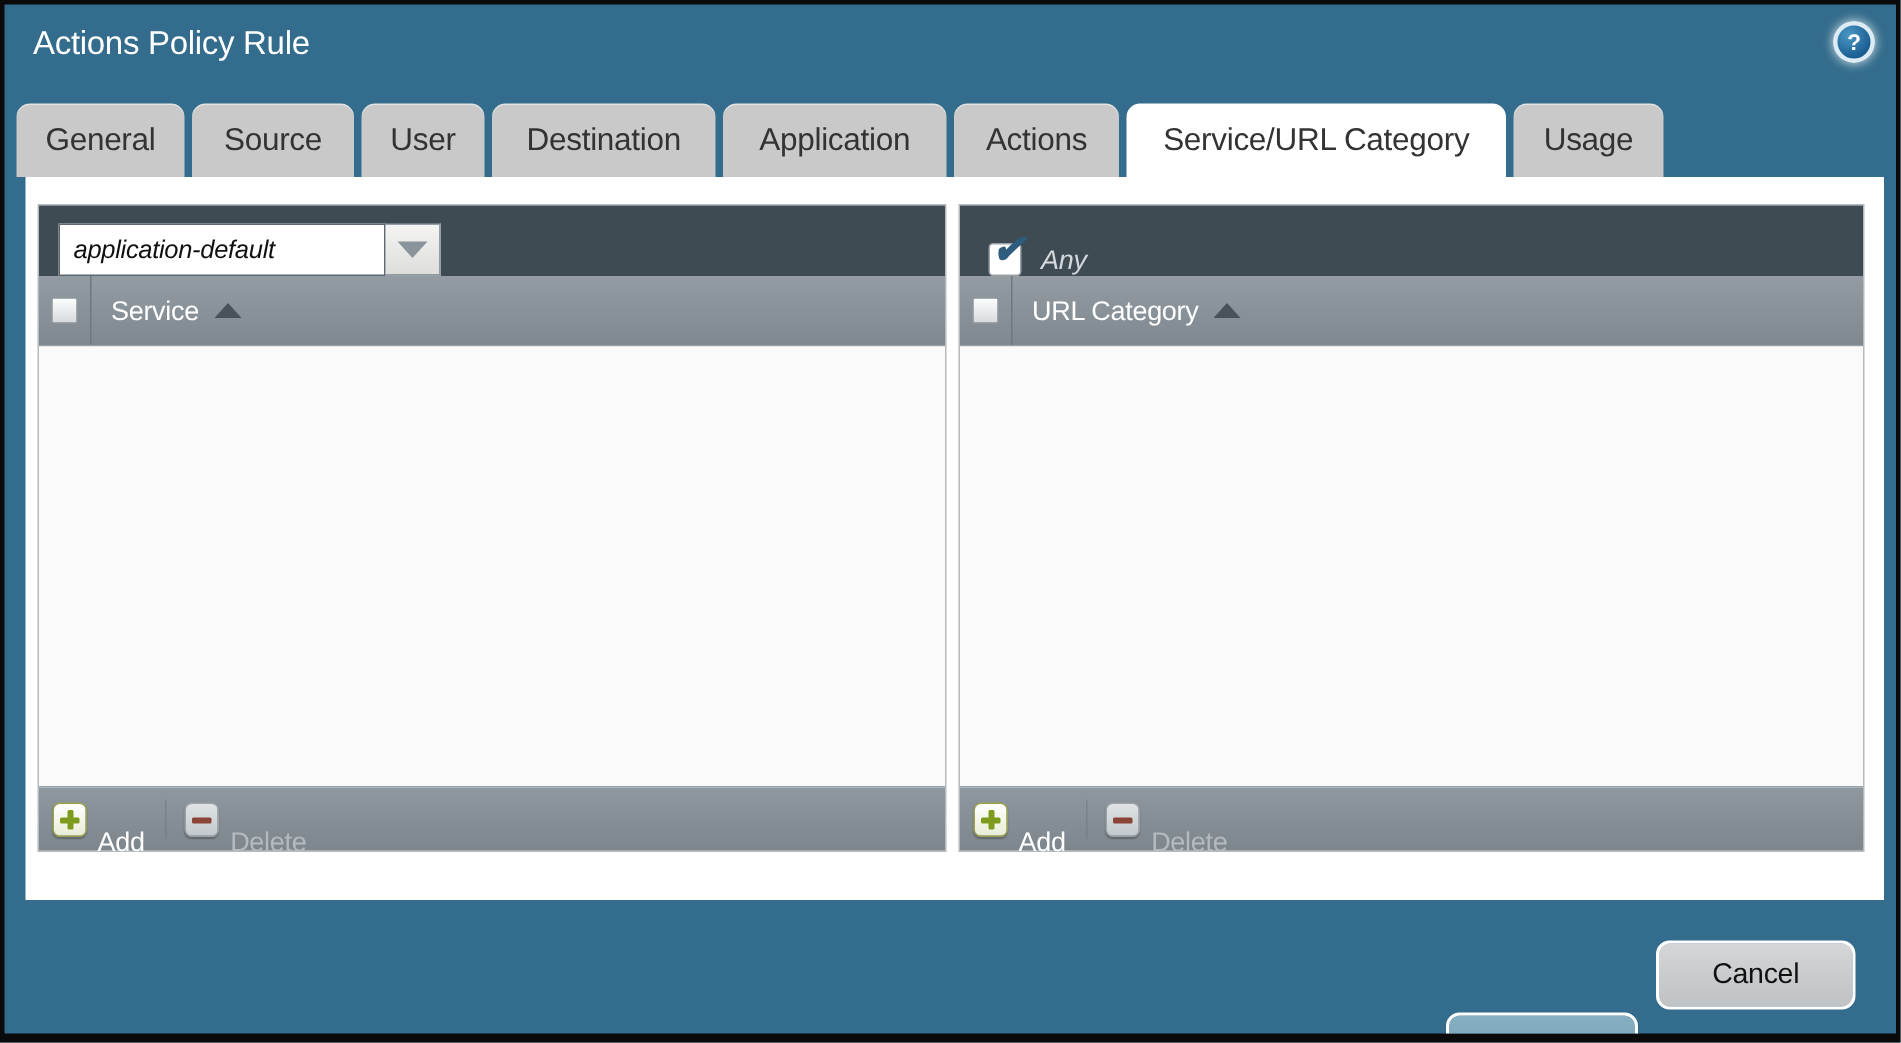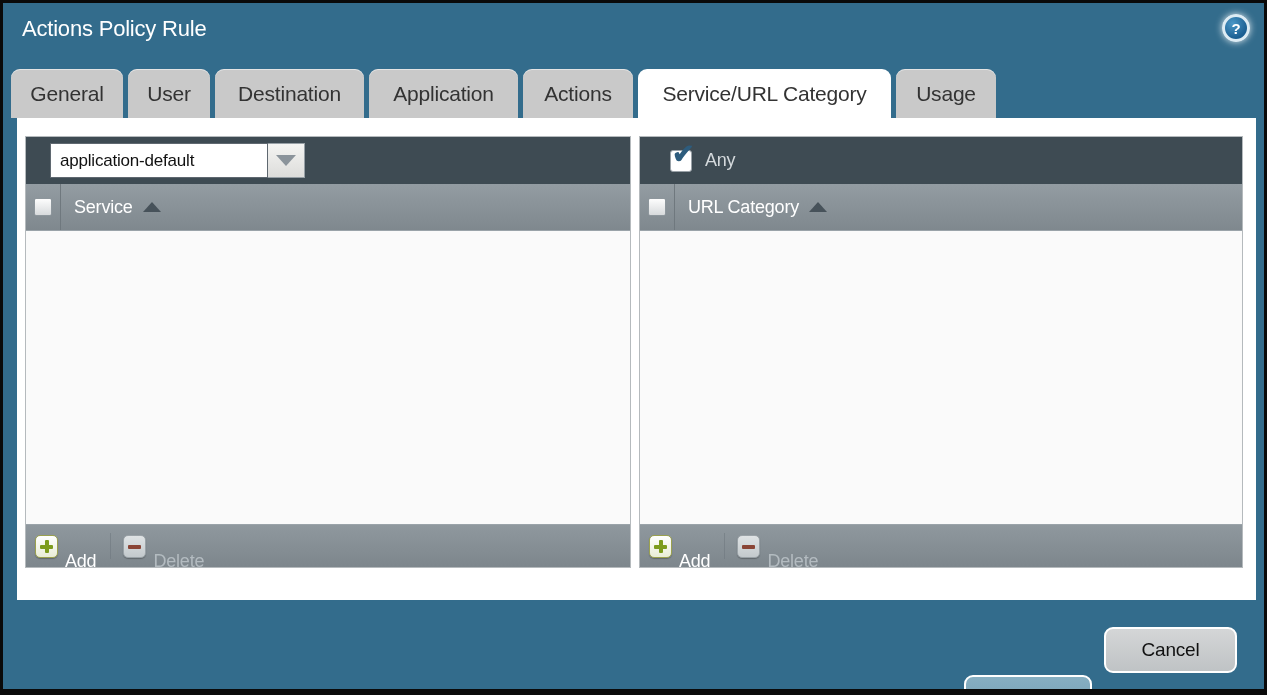--- a/index.html
+++ b/index.html
@@ -46,21 +46,21 @@
   .panel {
     position:absolute; top:18px; height:432px;
     border:1px solid #b5babd;
     display:flex; flex-direction:column; background:#fafafa;
   }
   .panel-left  { left:8px;   width:606px; }
   .panel-right { left:622px; width:604px; }
 
   .panel-top {
     height:47px; flex:0 0 47px; background:#3e4b53;
-    display:flex; align-items:center; padding-left:24px;
+    display:flex; align-items:flex-end; padding-left:13px;font-style:italic;
   }
 
   
   .combo { display:flex; height:35px; }
   .combo-value {
     width:218px; background:#fff; border:1px solid #5f6870;
     font-size:17px; color:#111; line-height:33px; padding-left:9px;
     cursor:text; white-space:nowrap; overflow:hidden;
   }
   .combo-btn {
@@ -142,20 +142,21 @@
 
 <div class="frame">
 
   <div class="title">Actions Policy Rule</div>
   <div class="help">
     <span>?</span>
   </div>
 
   <div class="tabs">
     <div class="tab" style="width:112px">General</div>
+    <div class="tab" style="width:108px">Source</div>
     <div class="tab" style="width:82px">User</div>
     <div class="tab" style="width:149px">Destination</div>
     <div class="tab" style="width:149px">Application</div>
     <div class="tab" style="width:110px">Actions</div>
     <div class="tab active" style="width:253px">Service/URL Category</div>
     <div class="tab" style="width:100px">Usage</div>
   </div>
 
   <div class="content">
 

